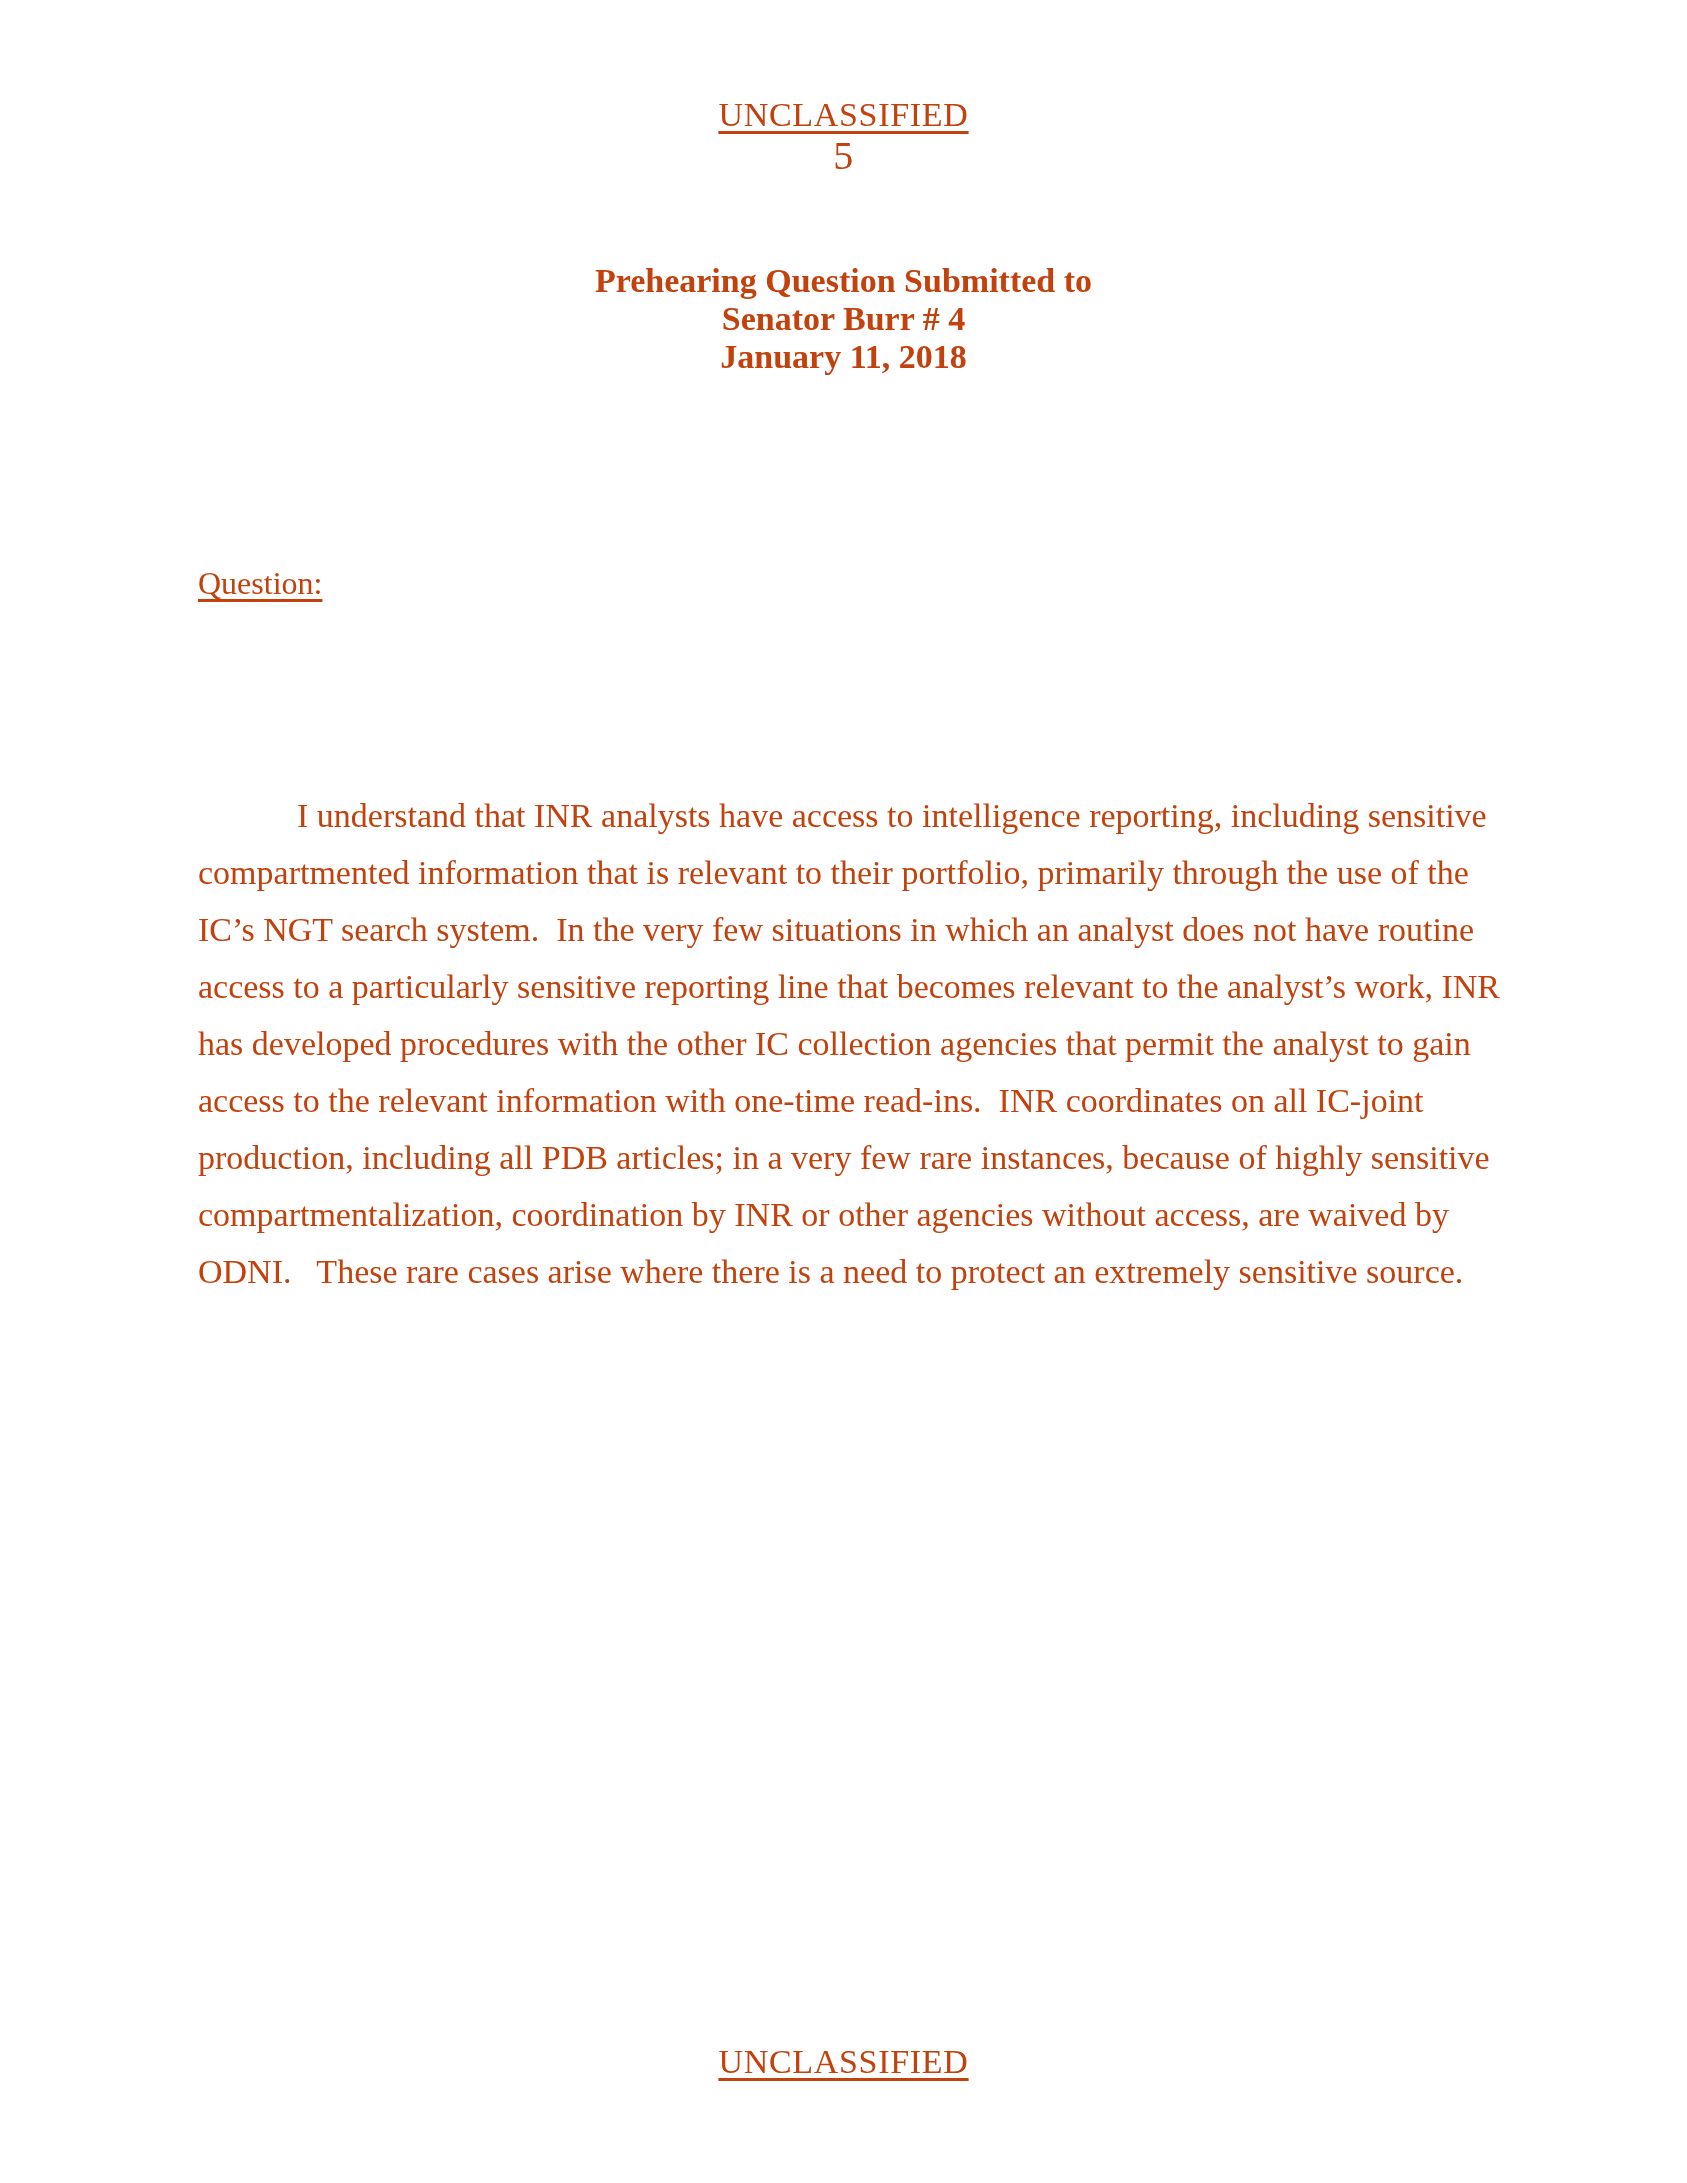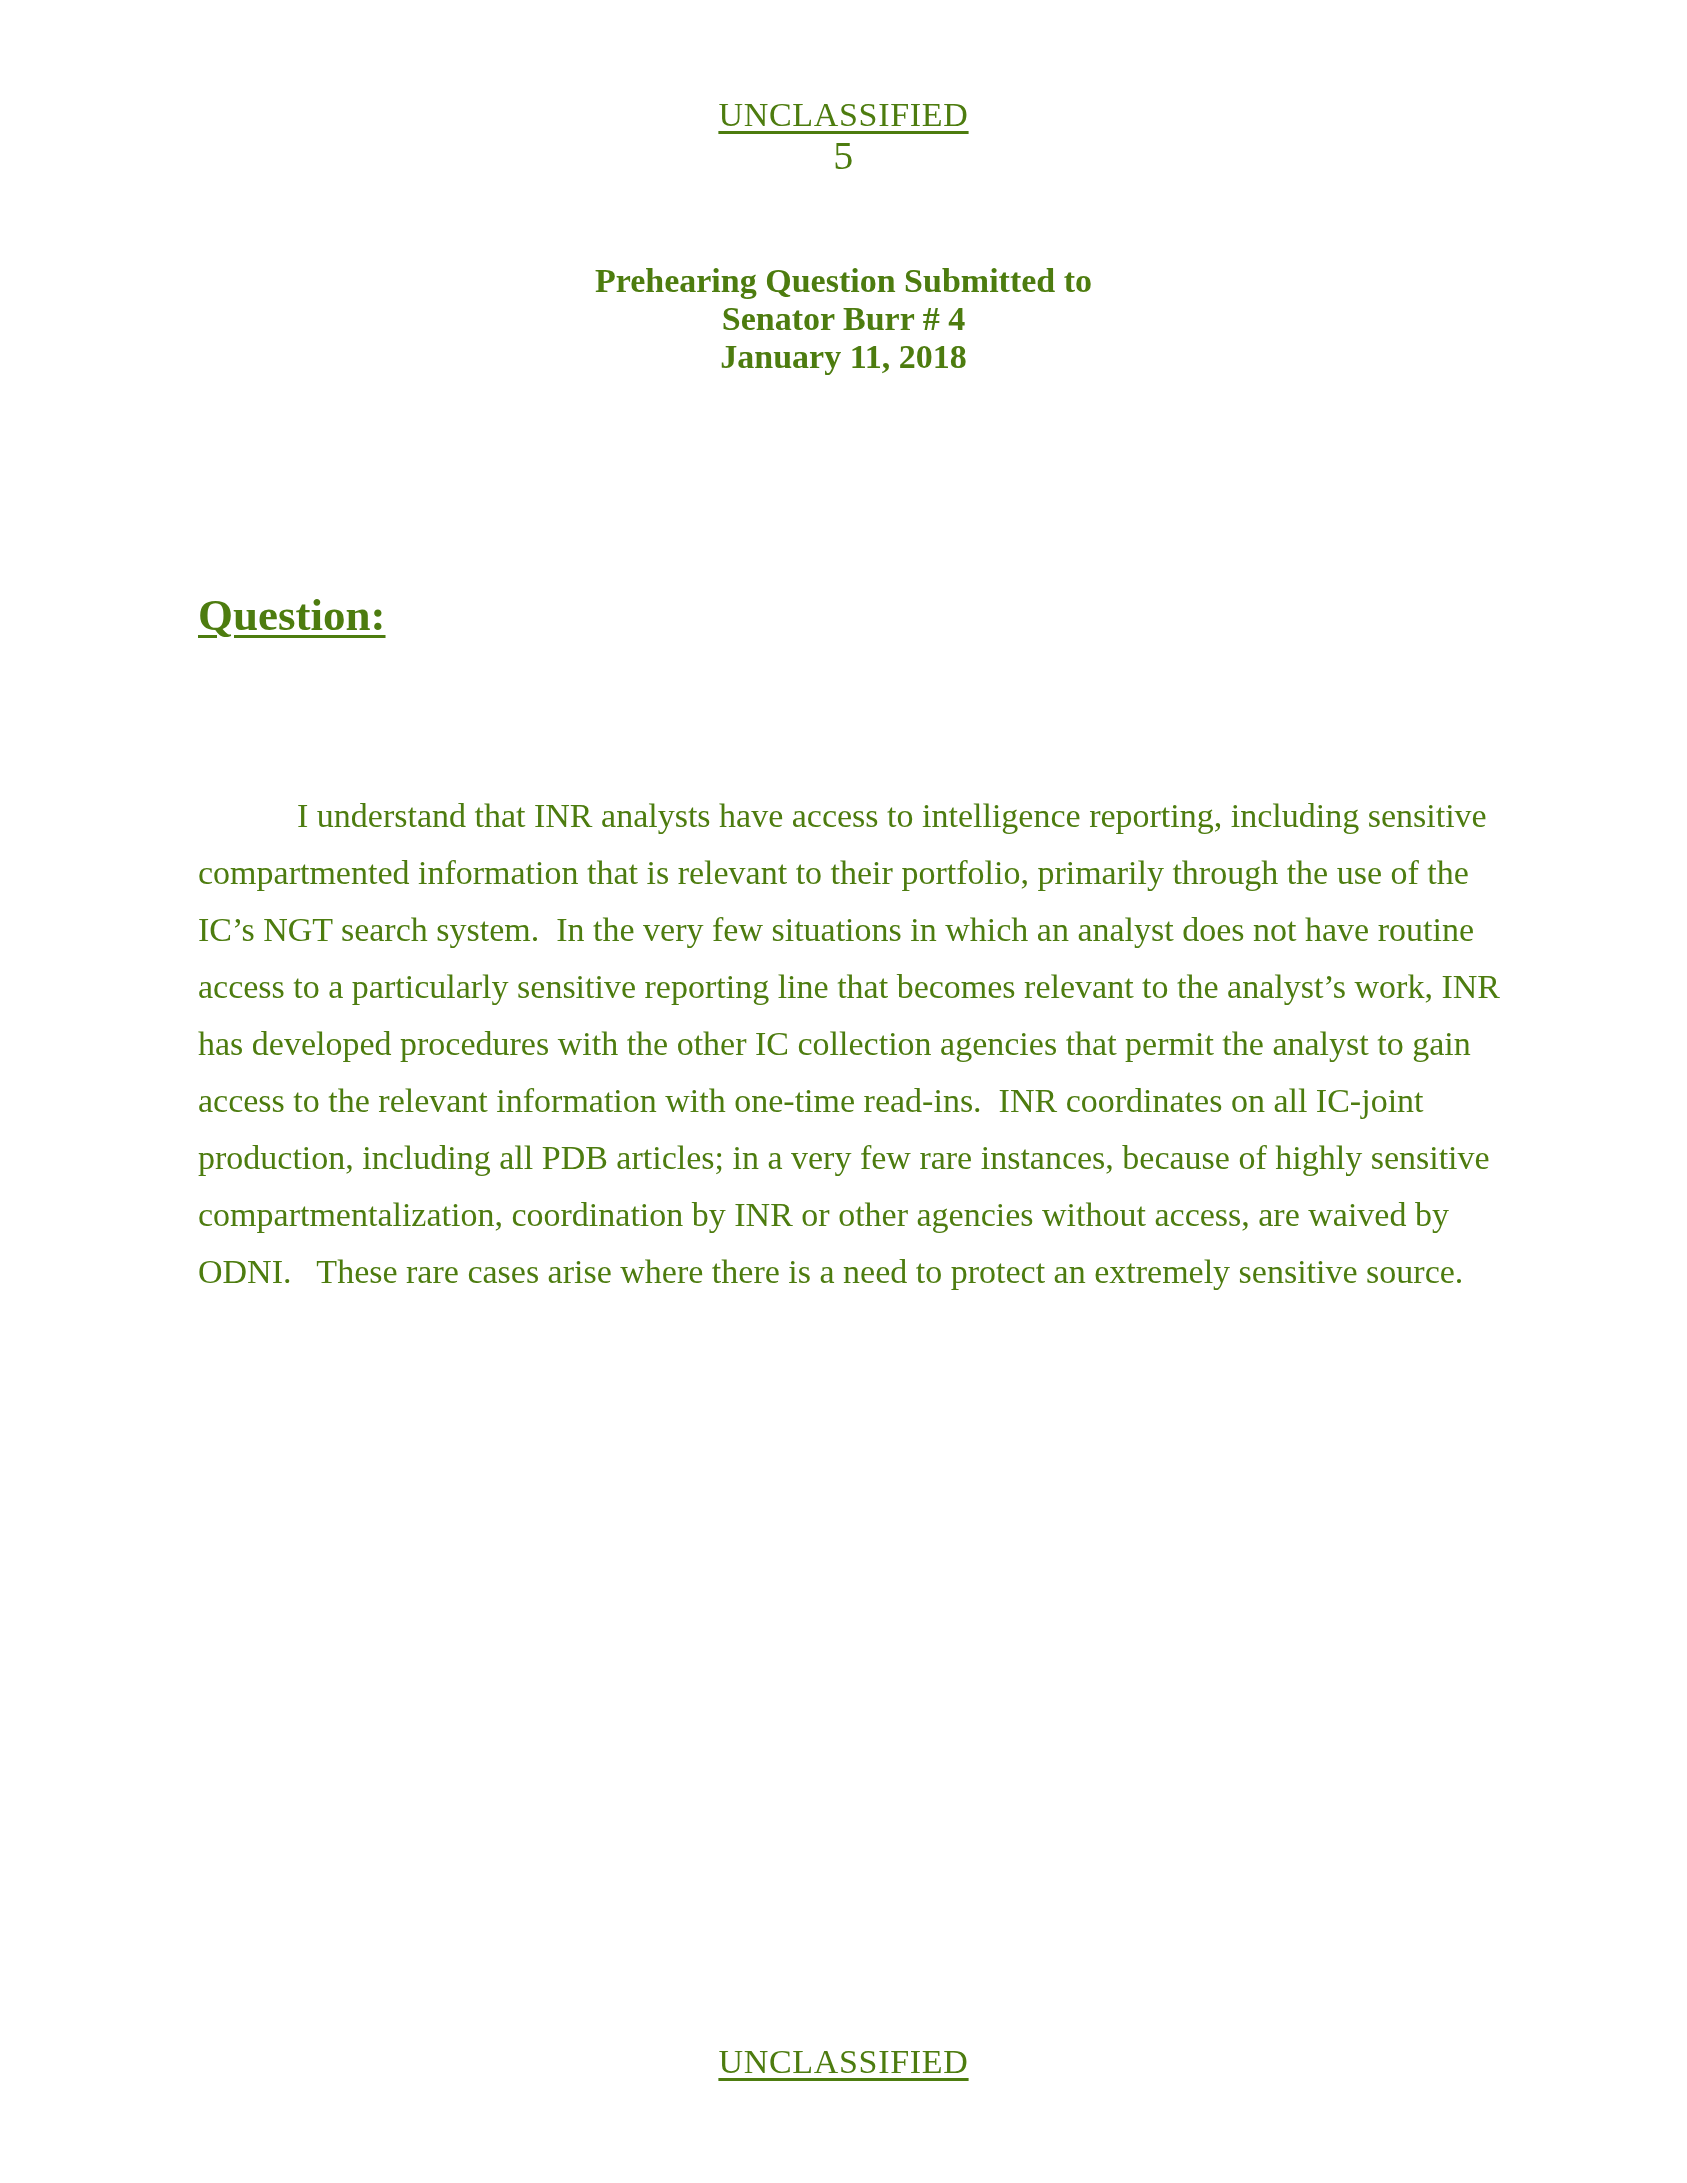--- a/index.html
+++ b/index.html
@@ -5,21 +5,21 @@
   html, body {
     margin: 0;
     padding: 0;
     background: #ffffff;
   }
   .page {
     position: relative;
     width: 1687px;
     height: 2183px;
     background: #ffffff;
-    color: #4d7c0f;
+    color: #c2410c;
     font-family: "Liberation Serif", "DejaVu Serif", serif;
     font-size: 34px;
     overflow: hidden;
   }
   .centered {
     position: absolute;
     left: 0;
     width: 100%;
     text-align: center;
   }
@@ -40,24 +40,23 @@
     top: 262px;
     font-weight: bold;
     line-height: 38px;
   }
   .left-block {
     position: absolute;
     left: 198px;
     right: 165px;
   }
   .section-heading {
-    font-weight: bold;
-    font-size: 45px;
+    font-weight: normal;
+    font-size: 32px;
     line-height: 38px;
-    margin-top: 32px;
   }
   .section-heading .u {
     text-decoration: underline;
     text-decoration-thickness: 3.3px;
     text-underline-offset: 5.3px;
   }
   .q-heading { top: 564px; }
   .q-text {
     top: 642px;
     line-height: 38px;

